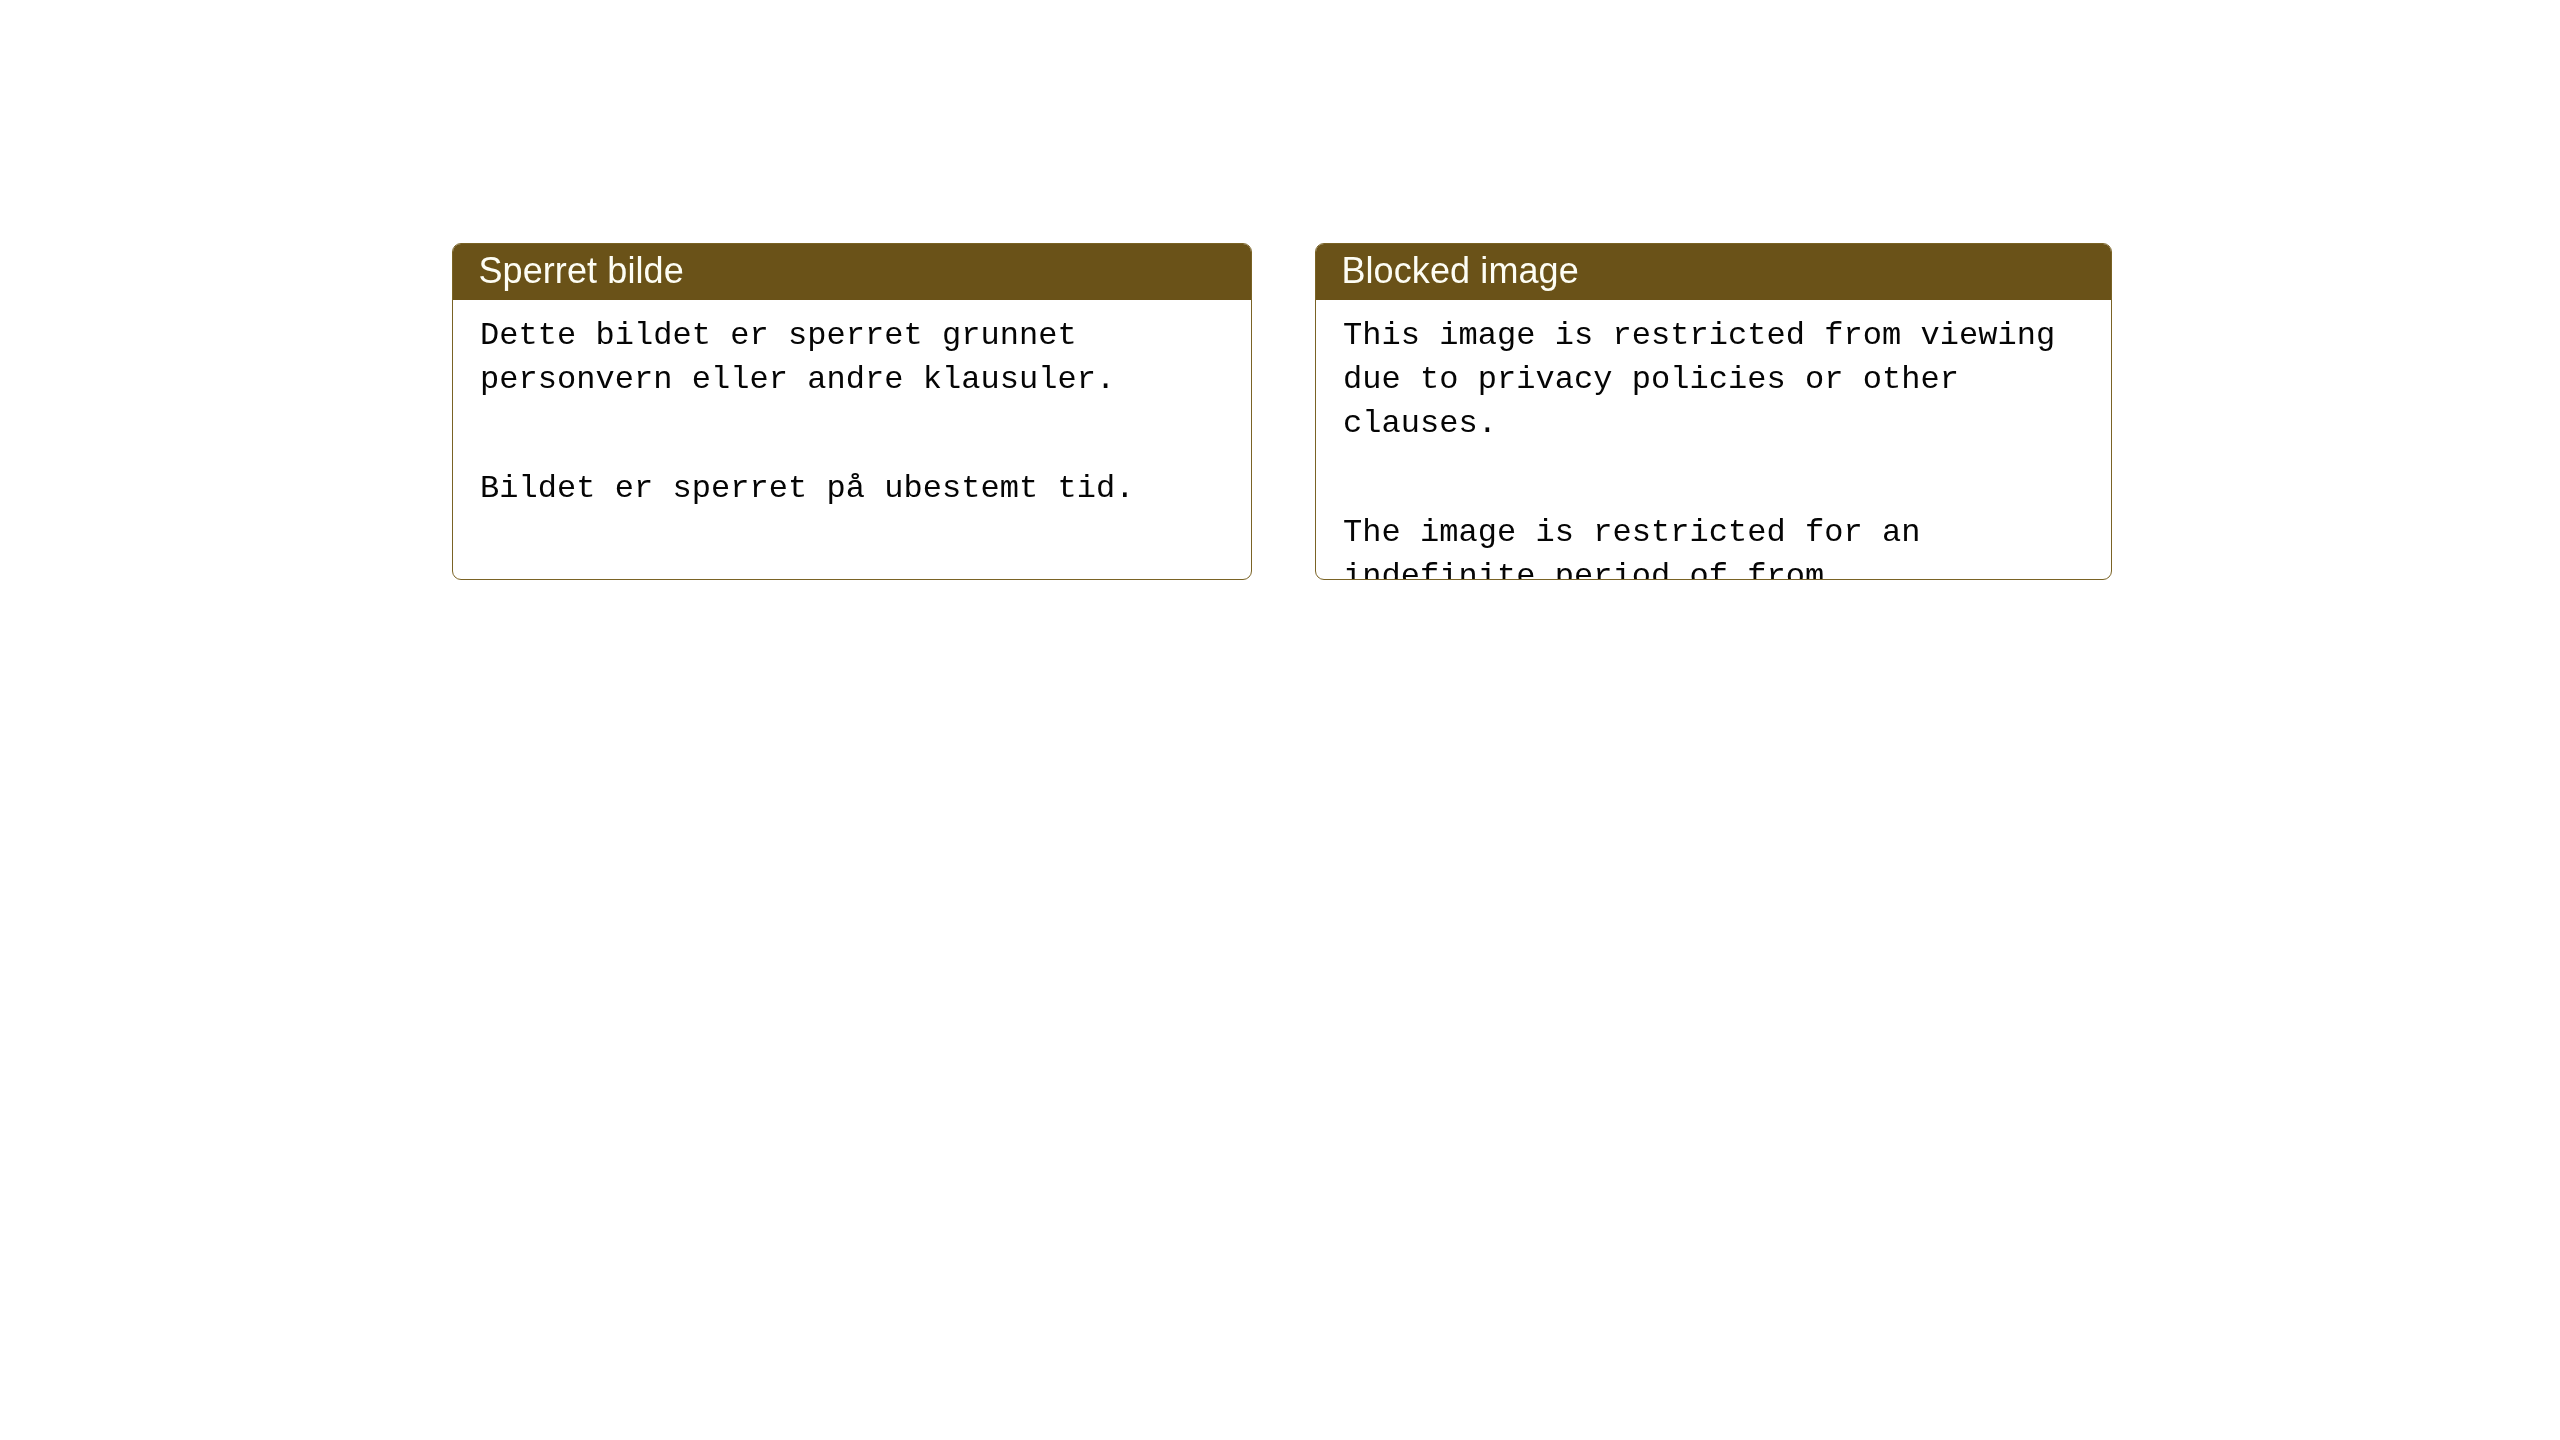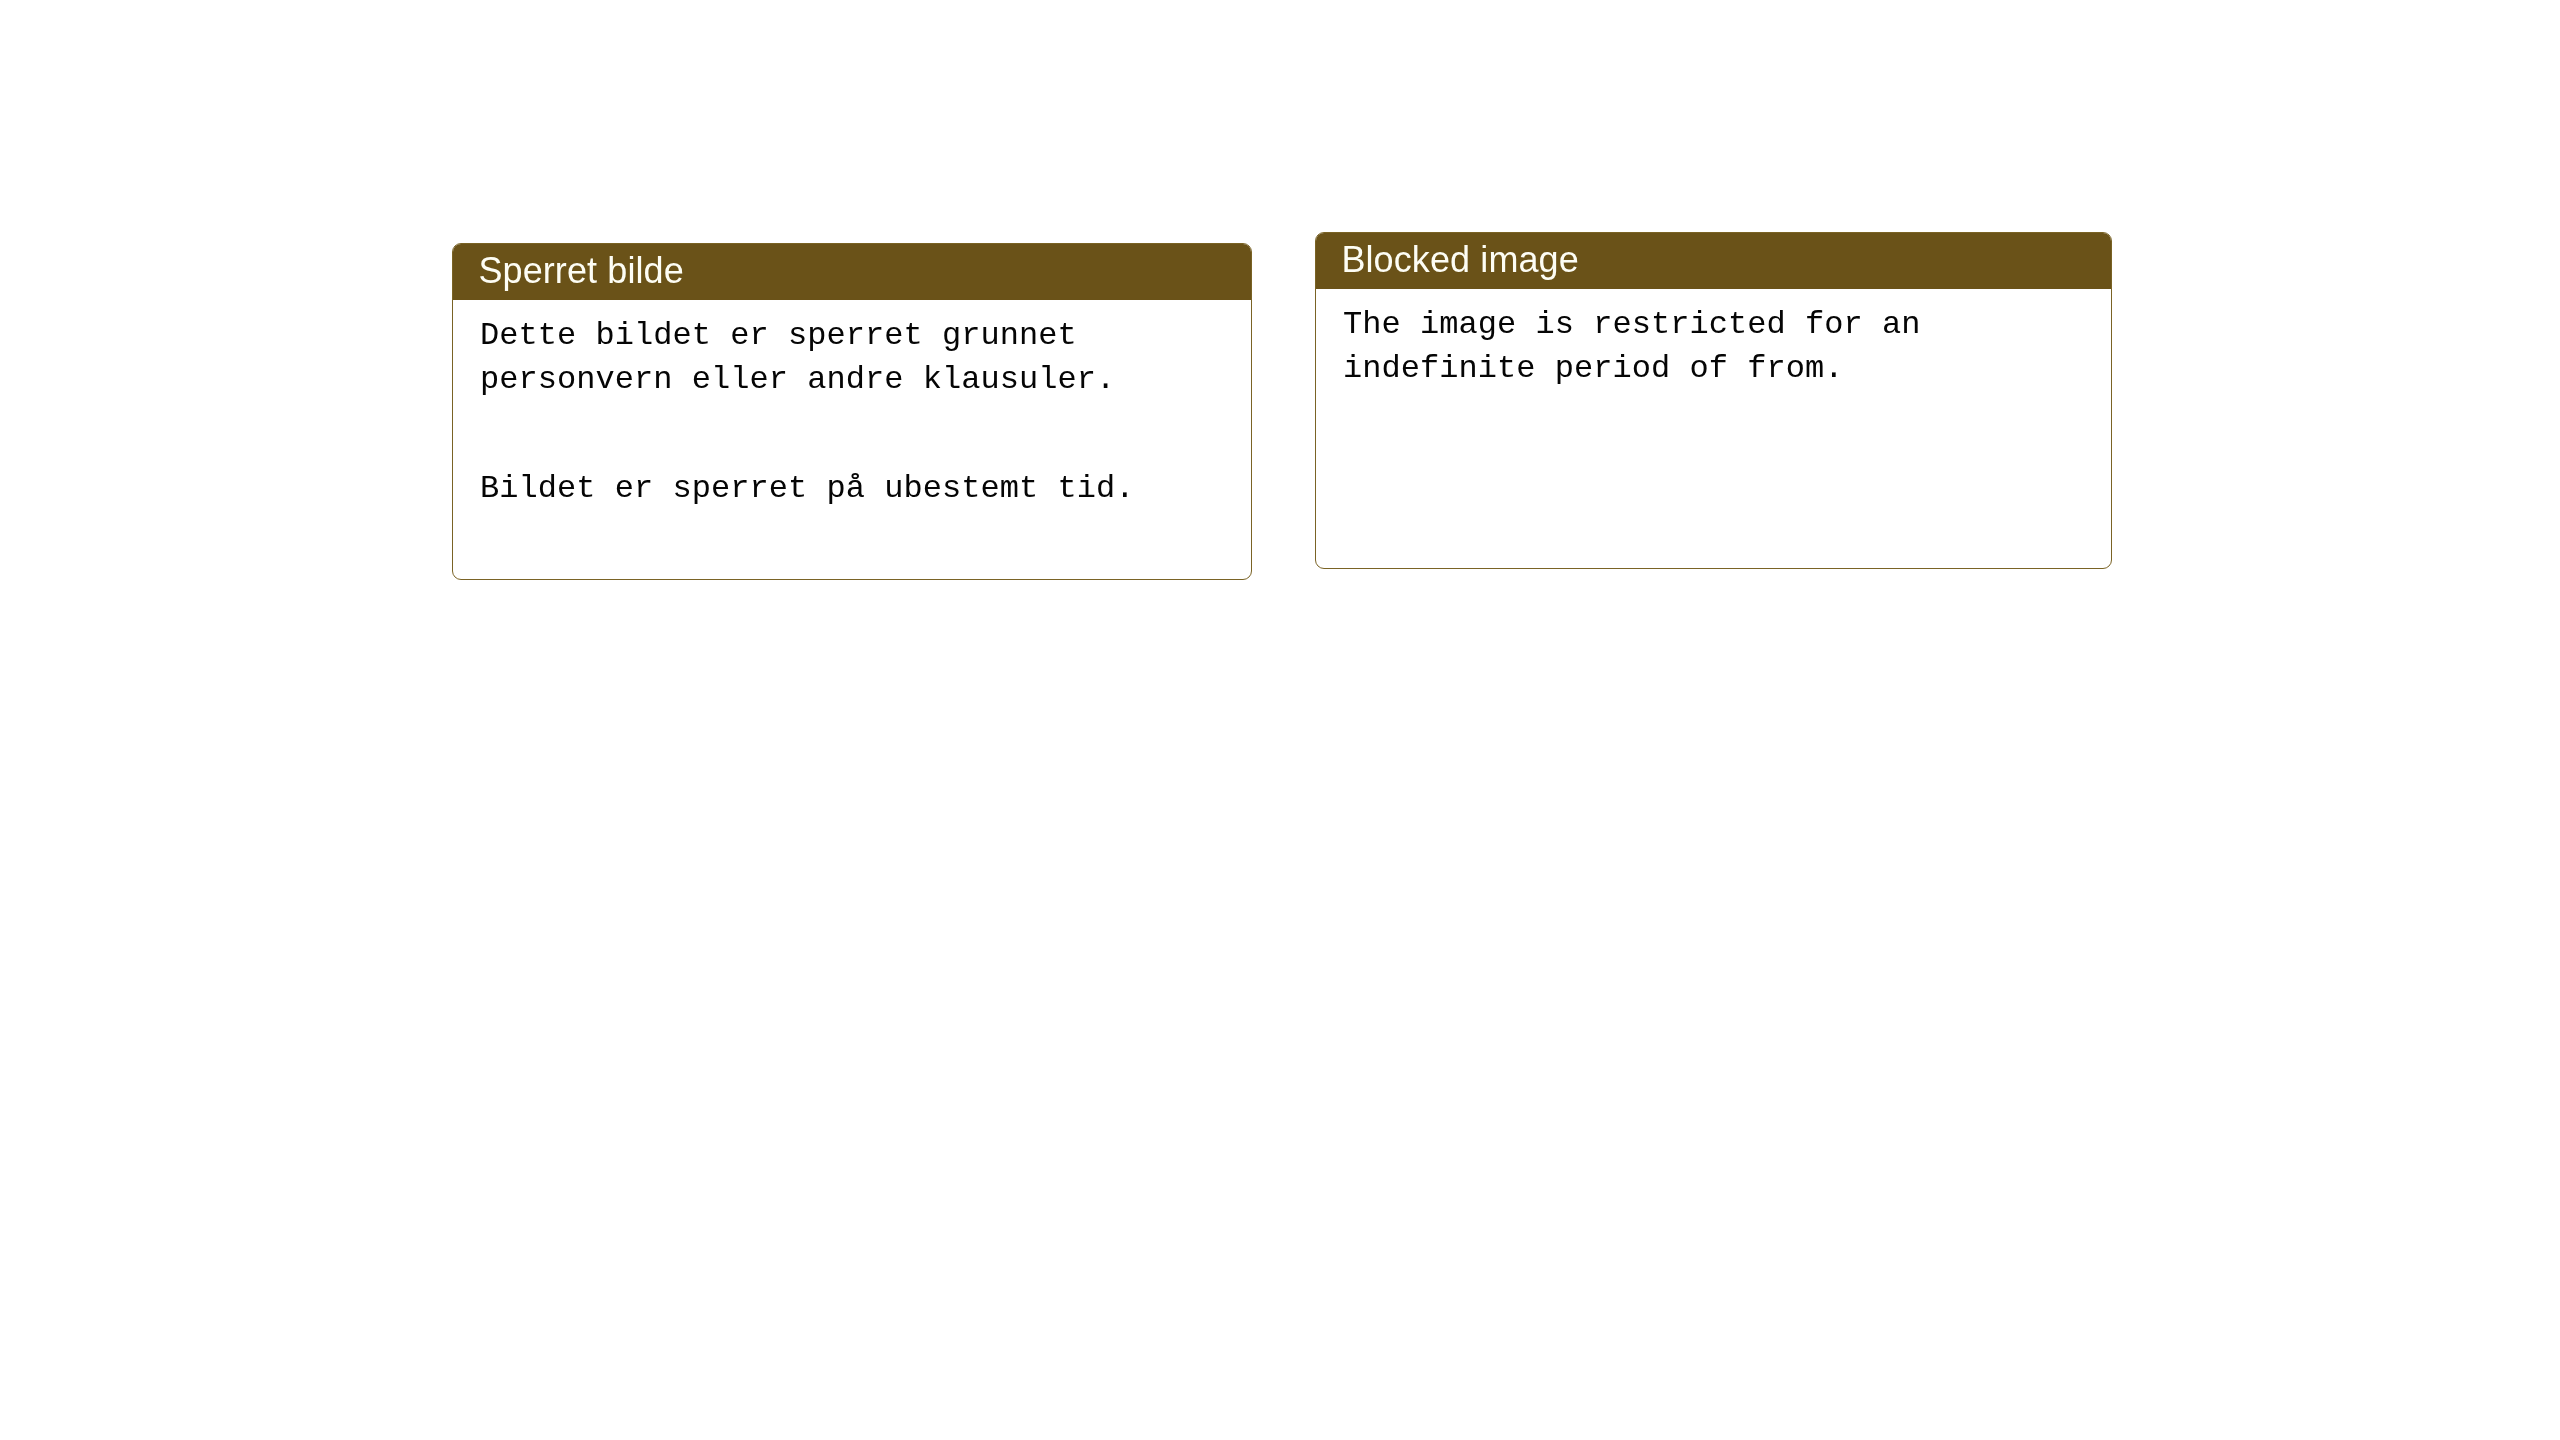--- a/index.html
+++ b/index.html
@@ -38,21 +38,21 @@
 
   .notice-card.card-no {
     left: 452px;
     top: 243px;
     width: 800px;
     height: 337px;
   }
 
   .notice-card.card-en {
     left: 1315px;
-    top: 232px;
+    top: 243px;
     width: 797px;
     height: 337px;
   }
 
   .card-header {
     box-sizing: border-box;
     height: 58px;
     background: #6a5218;
     margin: -1.6px -1.6px 0 -1.6px;
     border-top-left-radius: 9px;
@@ -103,17 +103,18 @@
       <p>Dette bildet er sperret grunnet personvern eller andre klausuler.</p>
       <p>Bildet er sperret på ubestemt tid.</p>
     </div>
   </section>
 
   <section class="notice-card card-en">
     <div class="card-header">
       <h1 class="card-title">Blocked image</h1>
     </div>
     <div class="card-body">
+      <p>This image is restricted from viewing due to privacy policies or other clauses.</p>
       <p>The image is restricted for an indefinite period of from.</p>
     </div>
   </section>
 
 </div>
 
 </body></html>

